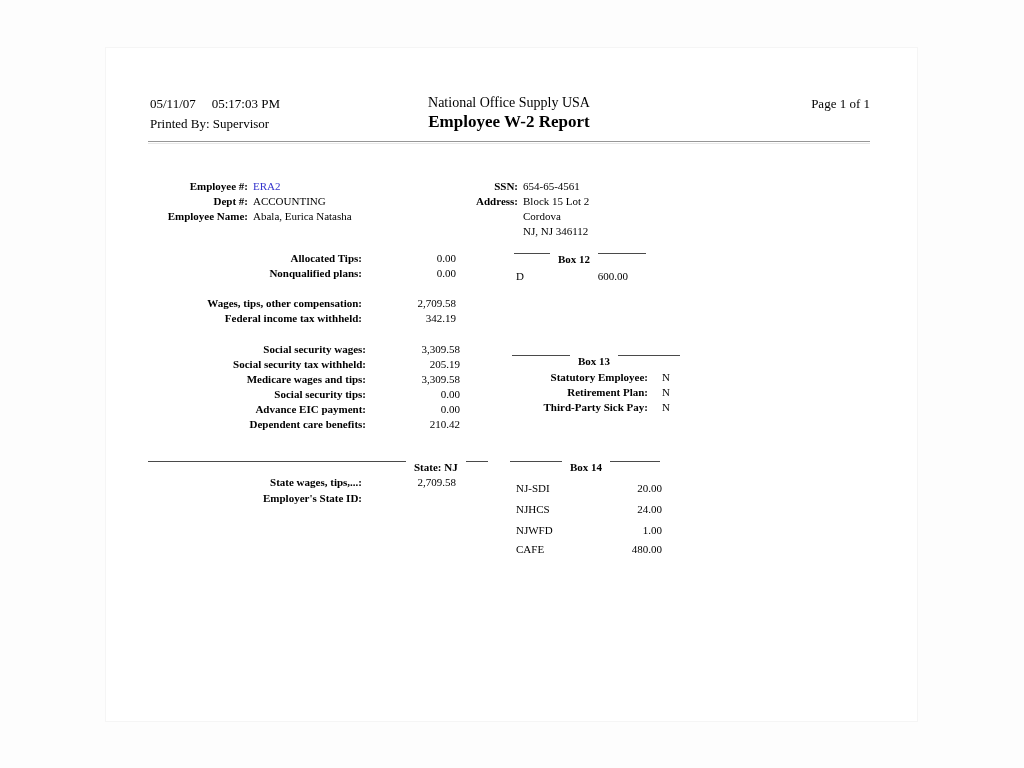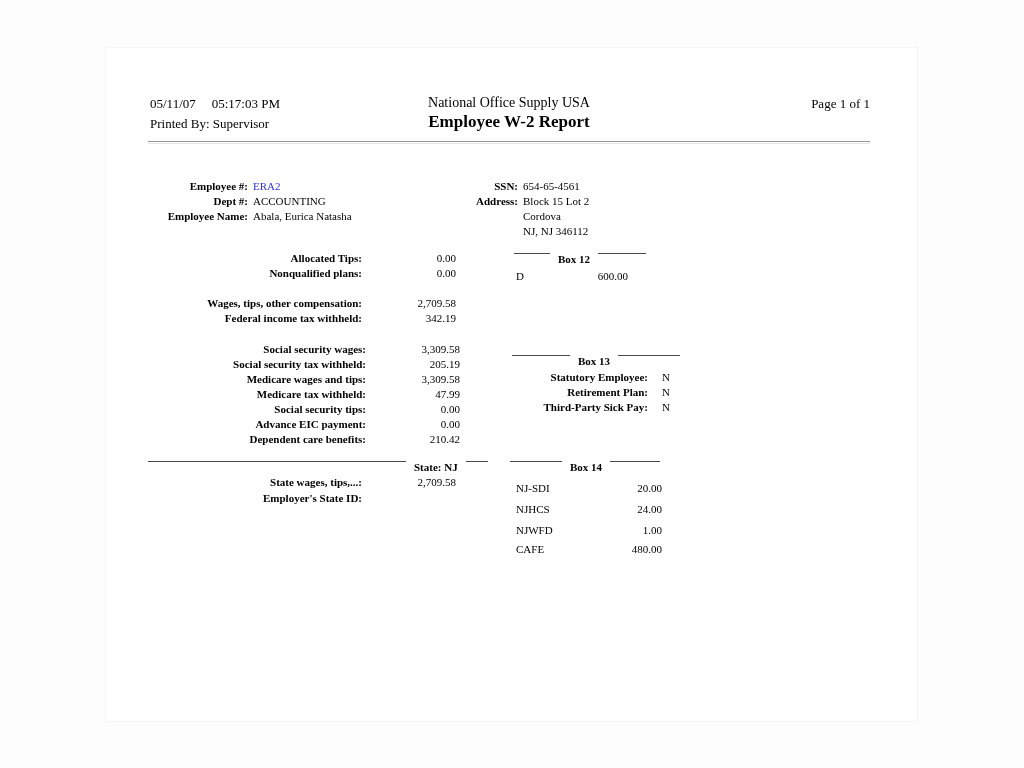--- a/index.html
+++ b/index.html
@@ -129,24 +129,20 @@
   </div>
   <div class="amt-row">
     <span class="lbl">Social security tax withheld:</span>
     <span class="val">205.19</span>
   </div>
   <div class="amt-row">
     <span class="lbl">Medicare wages and tips:</span>
     <span class="val">3,309.58</span>
   </div>
   <div class="amt-row">
-    <span class="lbl">Medicare tax withheld:</span>
-    <span class="val">47.99</span>
-  </div>
-  <div class="amt-row">
     <span class="lbl">Social security tips:</span>
     <span class="val">0.00</span>
   </div>
   <div class="amt-row">
     <span class="lbl">Advance EIC payment:</span>
     <span class="val">0.00</span>
   </div>
   <div class="amt-row">
     <span class="lbl">Dependent care benefits:</span>
     <span class="val">210.42</span>

